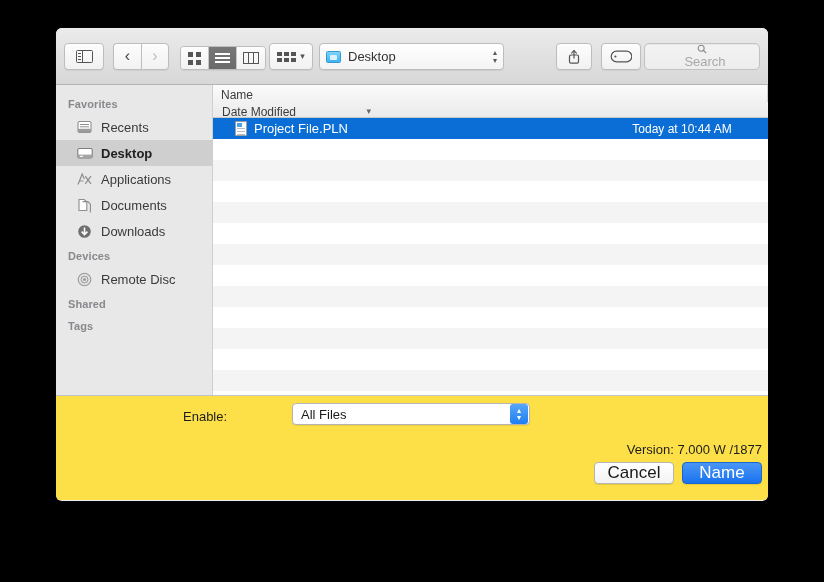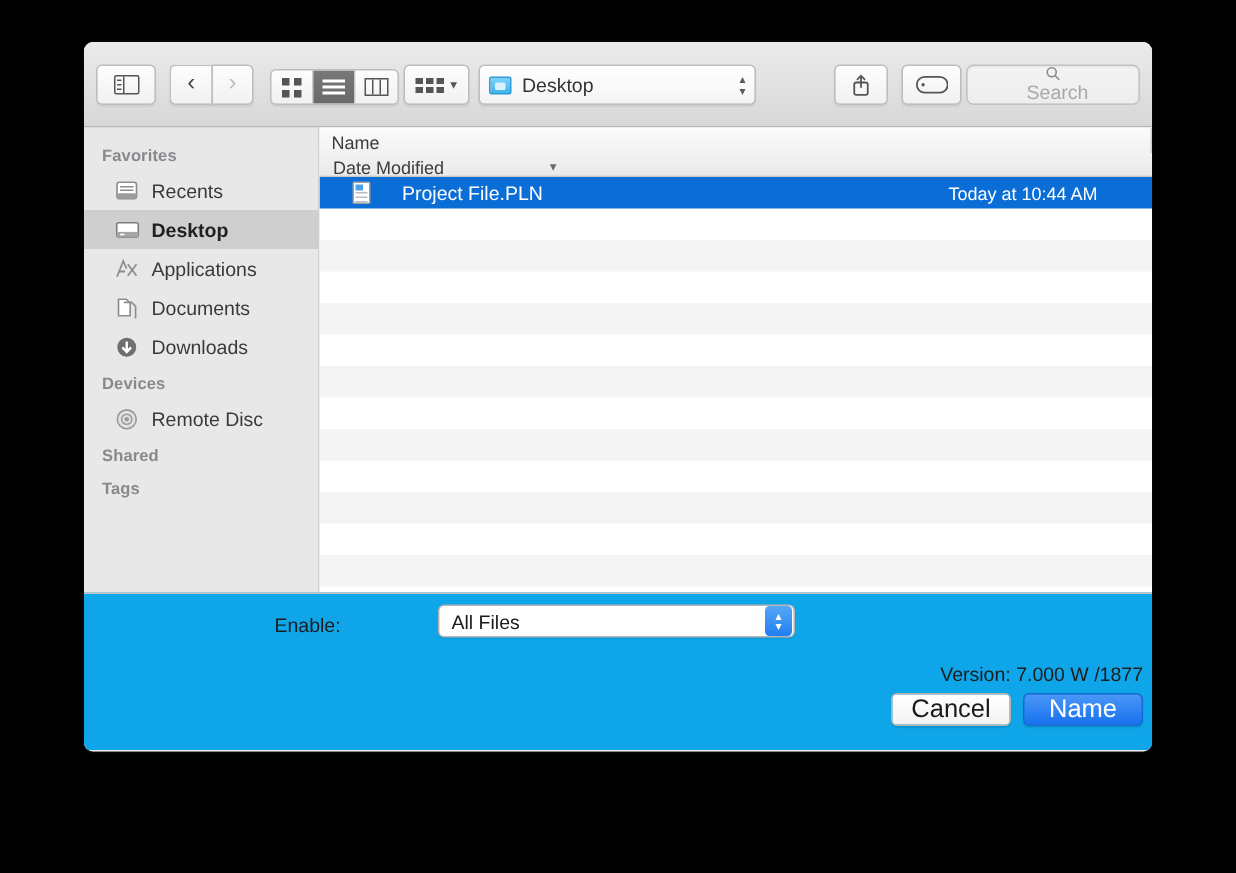--- a/index.html
+++ b/index.html
@@ -130,36 +130,36 @@
     border-bottom:1px solid #c8c8c8;
     font-size:12px; color:#3c3c3c;flex-direction:column;
   }
   .lh .c1 { flex:1; padding:3px 0 0 8px; border-right:1px solid #d0d0d0; }
   .lh .c2 { width:163px; padding:3px 0 0 9px; position:relative; }
   .lh .sort { position:absolute; right:5px; top:4px; font-size:9px; color:#6a6a6a; }
 
   .row { height:21px; display:flex; align-items:center; font-size:13px; color:#1a1a1a; }
   .row.alt { background:#f4f4f4; }
   .row.sel { background:#0a6ed6; color:#fff; }
-  .row .n { flex:1; display:flex; align-items:center; padding-left:22px;gap:14px; }
+  .row .n { flex:1; display:flex; align-items:center; padding-left:22px; }
   .row .d { width:163px; text-align:center; padding-right:9px; font-size:12px; }
   .doc-ic {
     width:12px; height:15px; background:#fff; border:1px solid #9aa0a6;
     border-radius:1px; margin-right:7px; position:relative; flex:0 0 auto;
   }
   .doc-ic::before {
     content:""; position:absolute; left:1px; top:1px; width:5px; height:4px; background:#4aa3e8;
   }
   .doc-ic::after {
     content:""; position:absolute; left:1px; top:6px; right:1px; height:1px;
     background:#b9bdc1; box-shadow:0 3px 0 #b9bdc1, 0 6px 0 #b9bdc1;
   }
 
   
-  .bottom { position:relative; height:105px; background:#0ea5e9; border-top:1px solid #c4c4c4; }
+  .bottom { position:relative; height:105px; background:#fde047; border-top:1px solid #c4c4c4; }
   .enable-label { position:absolute; left:127px; top:13px; font-size:13px; color:#1d1d1d; }
   .enable-pop {
     position:absolute; left:236px; top:7px; width:238px; height:22px;
     background:#fff; border:1px solid #b5b5b5; border-radius:4px;
     display:flex; align-items:center;
     box-shadow:0 1px 1px rgba(0,0,0,.08);
   }
   .enable-pop .val { font-size:13px; color:#1a1a1a; padding-left:8px; flex:1; }
   .enable-pop .stp {
     width:18px; height:20px; margin-right:1px; border-radius:3px;

